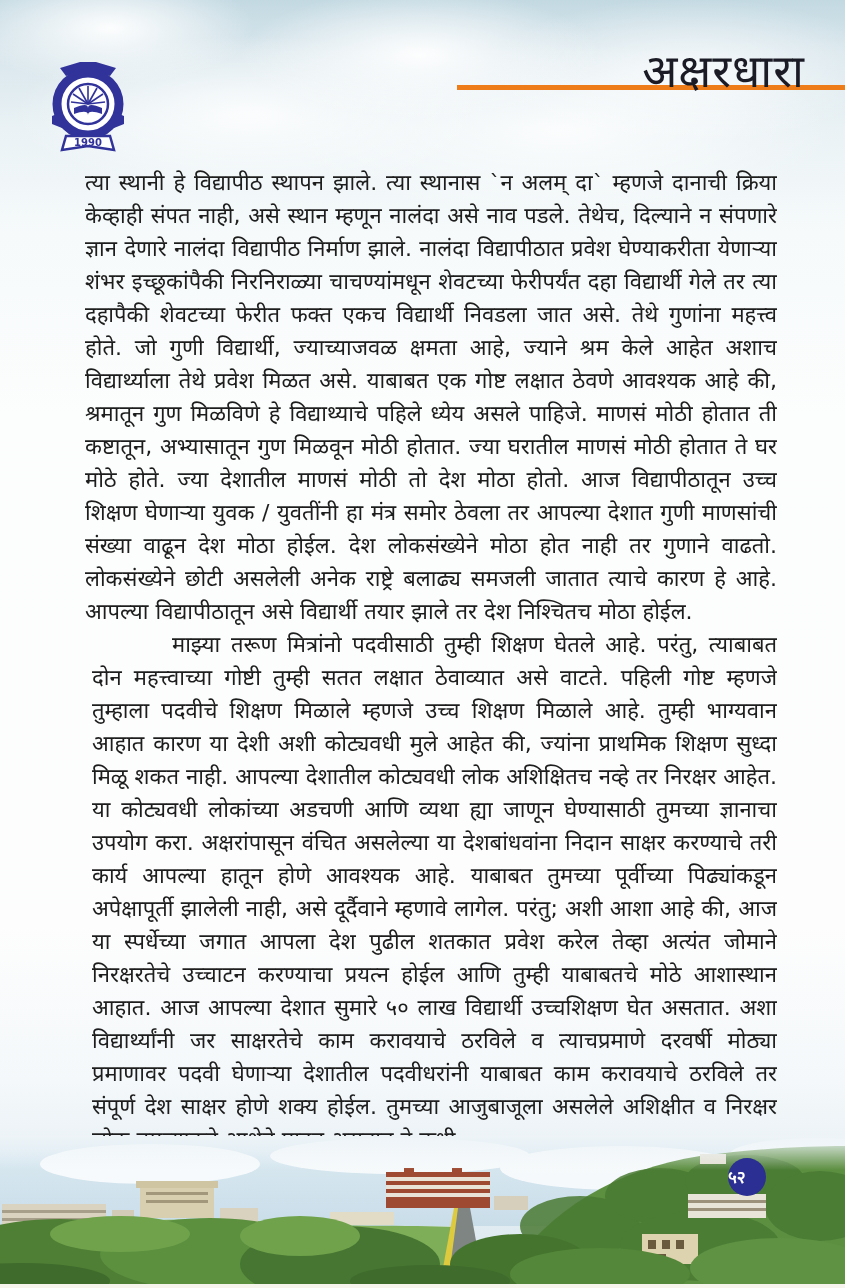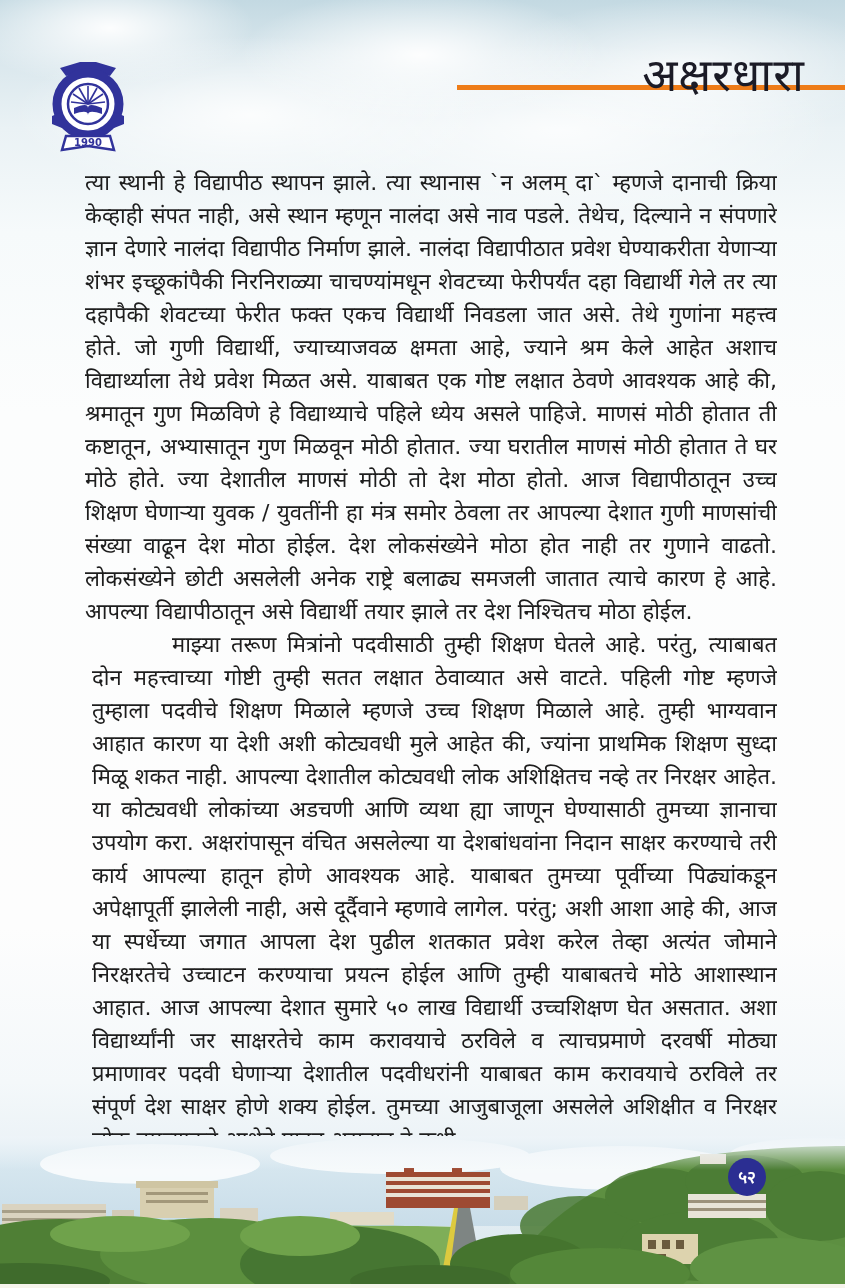--- a/index.html
+++ b/index.html
@@ -12,38 +12,38 @@
       radial-gradient(ellipse 280px 100px at 690px 70px, rgba(255,255,255,.75), rgba(255,255,255,0) 72%),
       radial-gradient(ellipse 330px 110px at 250px 115px,rgba(255,255,255,.85), rgba(255,255,255,0) 72%),
       radial-gradient(ellipse 380px 120px at 560px 130px,rgba(255,255,255,.8),  rgba(255,255,255,0) 72%),
       linear-gradient(180deg,#c3d9e2 0%, #d8e6ec 4%, #eaf2f5 10%, #f6fafb 18%,
                       #fcfdfd 32%, #fdfdfd 72%, #f4f8fa 84%, #e6eff4 92%, #d9e7ee 100%);
   }
   
   .masthead-rule { position:absolute; top:85px; left:457px; right:0; height:5px; z-index:1; }
   .masthead-title {
     position:absolute; top:52px; right:40px; z-index:2;
-    font-family:Liberation Sans, sans-serif; font-size:46px; font-weight:400;
+    font-family:Liberation Mono, monospace; font-size:46px; font-weight:400;
     color:#1b1b26; letter-spacing:1px; line-height:1;
   }
   .logo { position:absolute; left:46px; top:58px; width:84px; height:102px; }
   
   .article {
     position:absolute; left:85px; top:166px; width:692px; height:980px; overflow:hidden;
     font-size:22px; line-height:33px; color:#1d1d1d; text-align:justify;
   }
   .article p { margin:0; }
   .article p.indented { text-indent:80px;margin-left:7px; }
   
   .photo { position:absolute; left:0; bottom:4px; width:845px; height:148px; }
   .photo svg { display:block; width:845px; height:148px; }
   .bottom-strip { position:absolute; left:0; bottom:0; width:845px; height:4px; background:#f6f4ec; }
   .page-number {
     position:absolute; left:728px; top:1158px; width:38px; height:38px; border-radius:50%;
-    color:#ffffff; font-size:17px; font-weight:bold; text-align:center; line-height:38px; z-index:3;
+    color:#ffffff; font-size:17px; font-weight:bold; text-align:left; line-height:38px; z-index:3;
   }
 </style>
 </head>
 <body>
 
 <div class="page">
 
   <svg class="logo" viewBox="0 0 84 102">
 
     <path d="M14 10 L34 4 L50 4 L70 10 L64 18 L42 12 L20 18 Z" fill="#31339b"></path>

